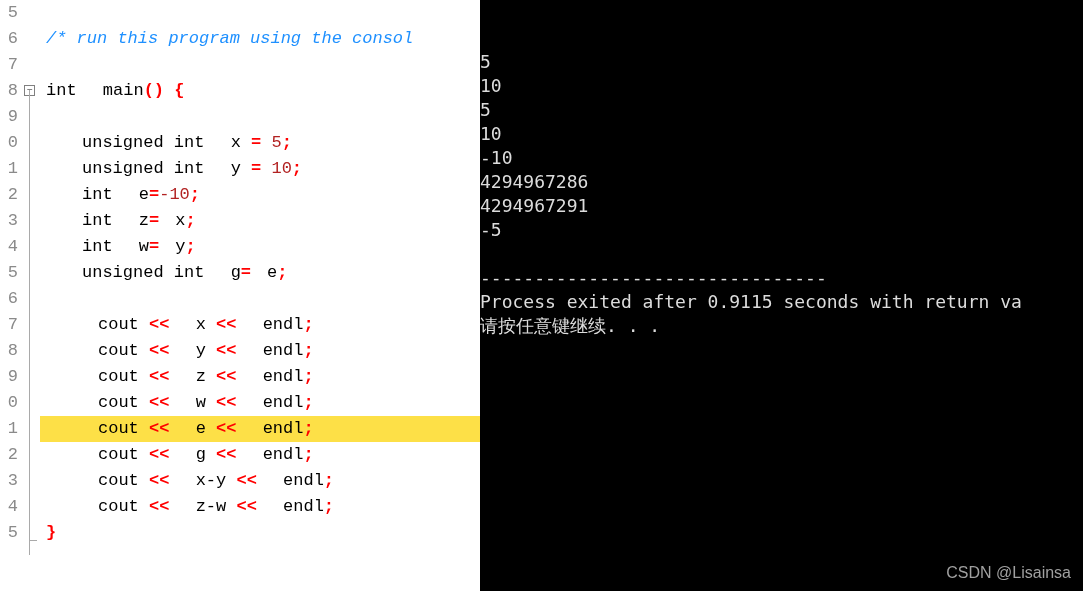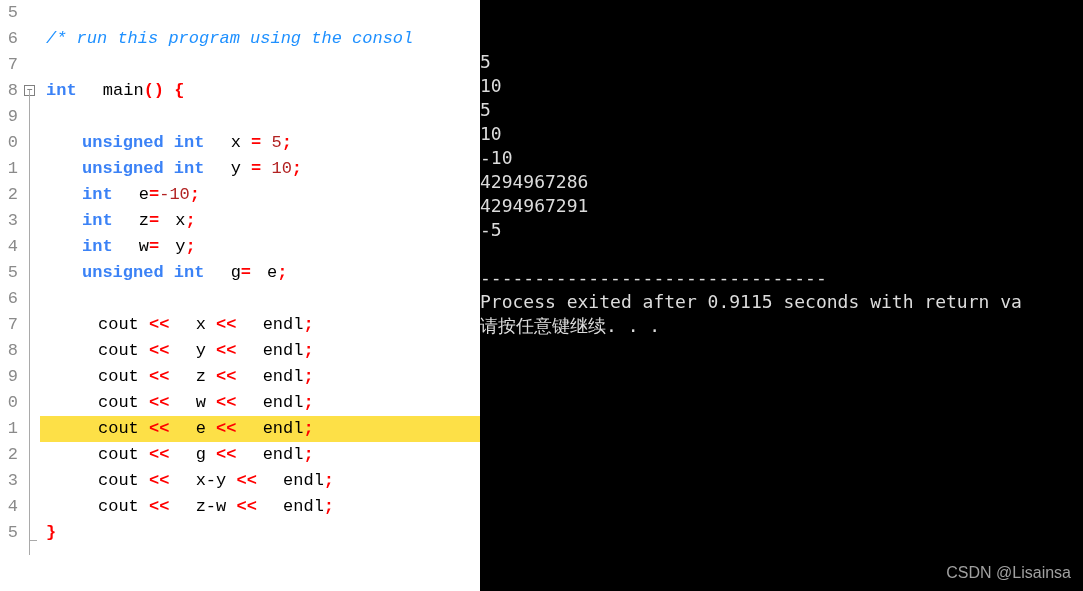--- a/index.html
+++ b/index.html
@@ -69,21 +69,21 @@
     flex: 1;
     font-size: 17px;
     line-height: 26px;
     white-space: pre;
     position: relative;
     overflow: hidden;
   }
   .row { display: block; height: 26px; padding-left: 6px; }
   .row.hl { background: #fde047; }
   .row.indent { padding-left: 42px; }
-  .kw  { font-weight: bold; color: #3b82f6; text-align: right; }
+  .kw  { font-weight: normal; color: #000000; text-align: right; }
   .op  { font-weight: bold; color: #ff0000; }
   .num { color: #b22222; }
   .comment { color: #1e90ff; font-style: italic; }
   .pln { color: #000; padding-left: 16px; }
   .brace { color: #ff0000; font-weight: bold; }
 
   
   .console-pane {
     flex: 1;
     background: #000000;

